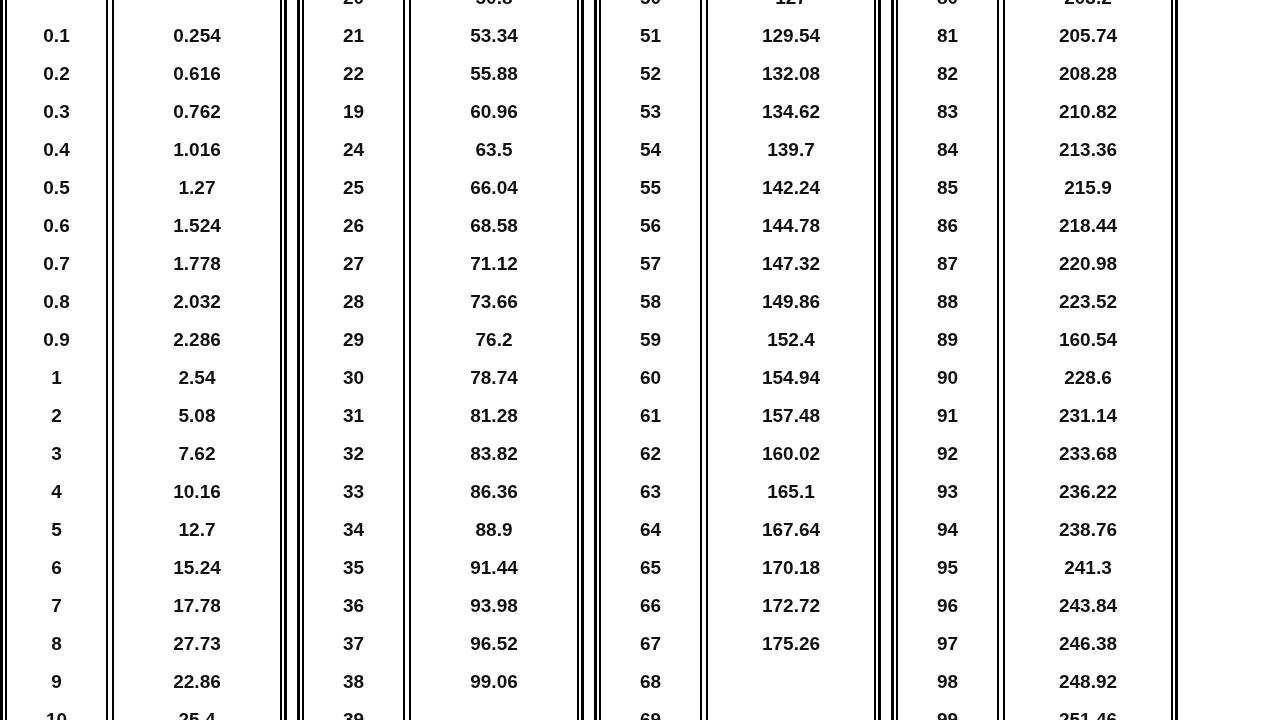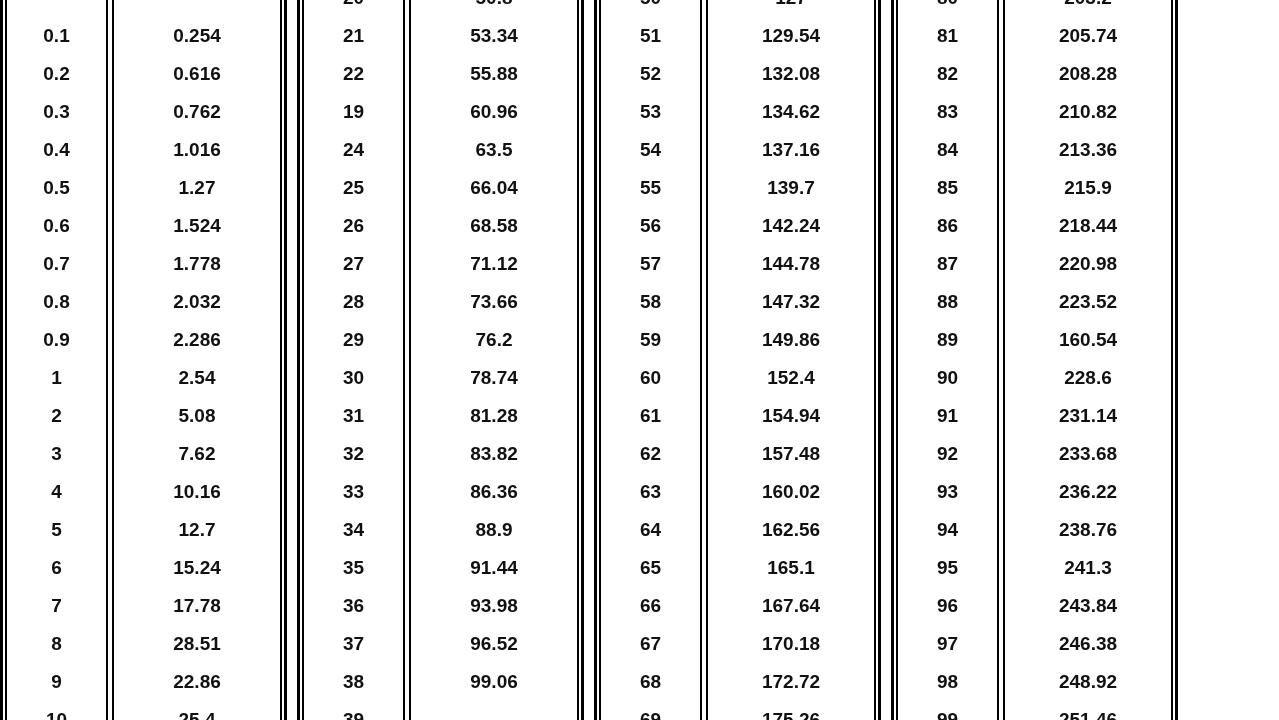--- a/index.html
+++ b/index.html
@@ -99,21 +99,21 @@
         <div class="cell">1.778</div>
         <div class="cell">2.032</div>
         <div class="cell">2.286</div>
         <div class="cell">2.54</div>
         <div class="cell">5.08</div>
         <div class="cell">7.62</div>
         <div class="cell">10.16</div>
         <div class="cell">12.7</div>
         <div class="cell">15.24</div>
         <div class="cell">17.78</div>
-        <div class="cell">28.51</div>
+        <div class="cell">27.73</div>
         <div class="cell">22.86</div>
         <div class="cell">25.4</div>
       </div>
     </div>
     <div class="gap"></div>
     <div class="block-frame blk-offset-1">
       <div class="col col-in">
         <div class="cell">20</div>
         <div class="cell">21</div>
         <div class="cell">22</div>
@@ -179,31 +179,29 @@
         <div class="cell">66</div>
         <div class="cell">67</div>
         <div class="cell">68</div>
         <div class="cell">69</div>
       </div>
       <div class="col col-mm">
         <div class="cell">127</div>
         <div class="cell">129.54</div>
         <div class="cell">132.08</div>
         <div class="cell">134.62</div>
-        <div class="cell">137.16</div>
         <div class="cell">139.7</div>
         <div class="cell">142.24</div>
         <div class="cell">144.78</div>
         <div class="cell">147.32</div>
         <div class="cell">149.86</div>
         <div class="cell">152.4</div>
         <div class="cell">154.94</div>
         <div class="cell">157.48</div>
         <div class="cell">160.02</div>
-        <div class="cell">162.56</div>
         <div class="cell">165.1</div>
         <div class="cell">167.64</div>
         <div class="cell">170.18</div>
         <div class="cell">172.72</div>
         <div class="cell">175.26</div>
       </div>
     </div>
     <div class="gap"></div>
     <div class="block-frame blk-offset-3">
       <div class="col col-in">

